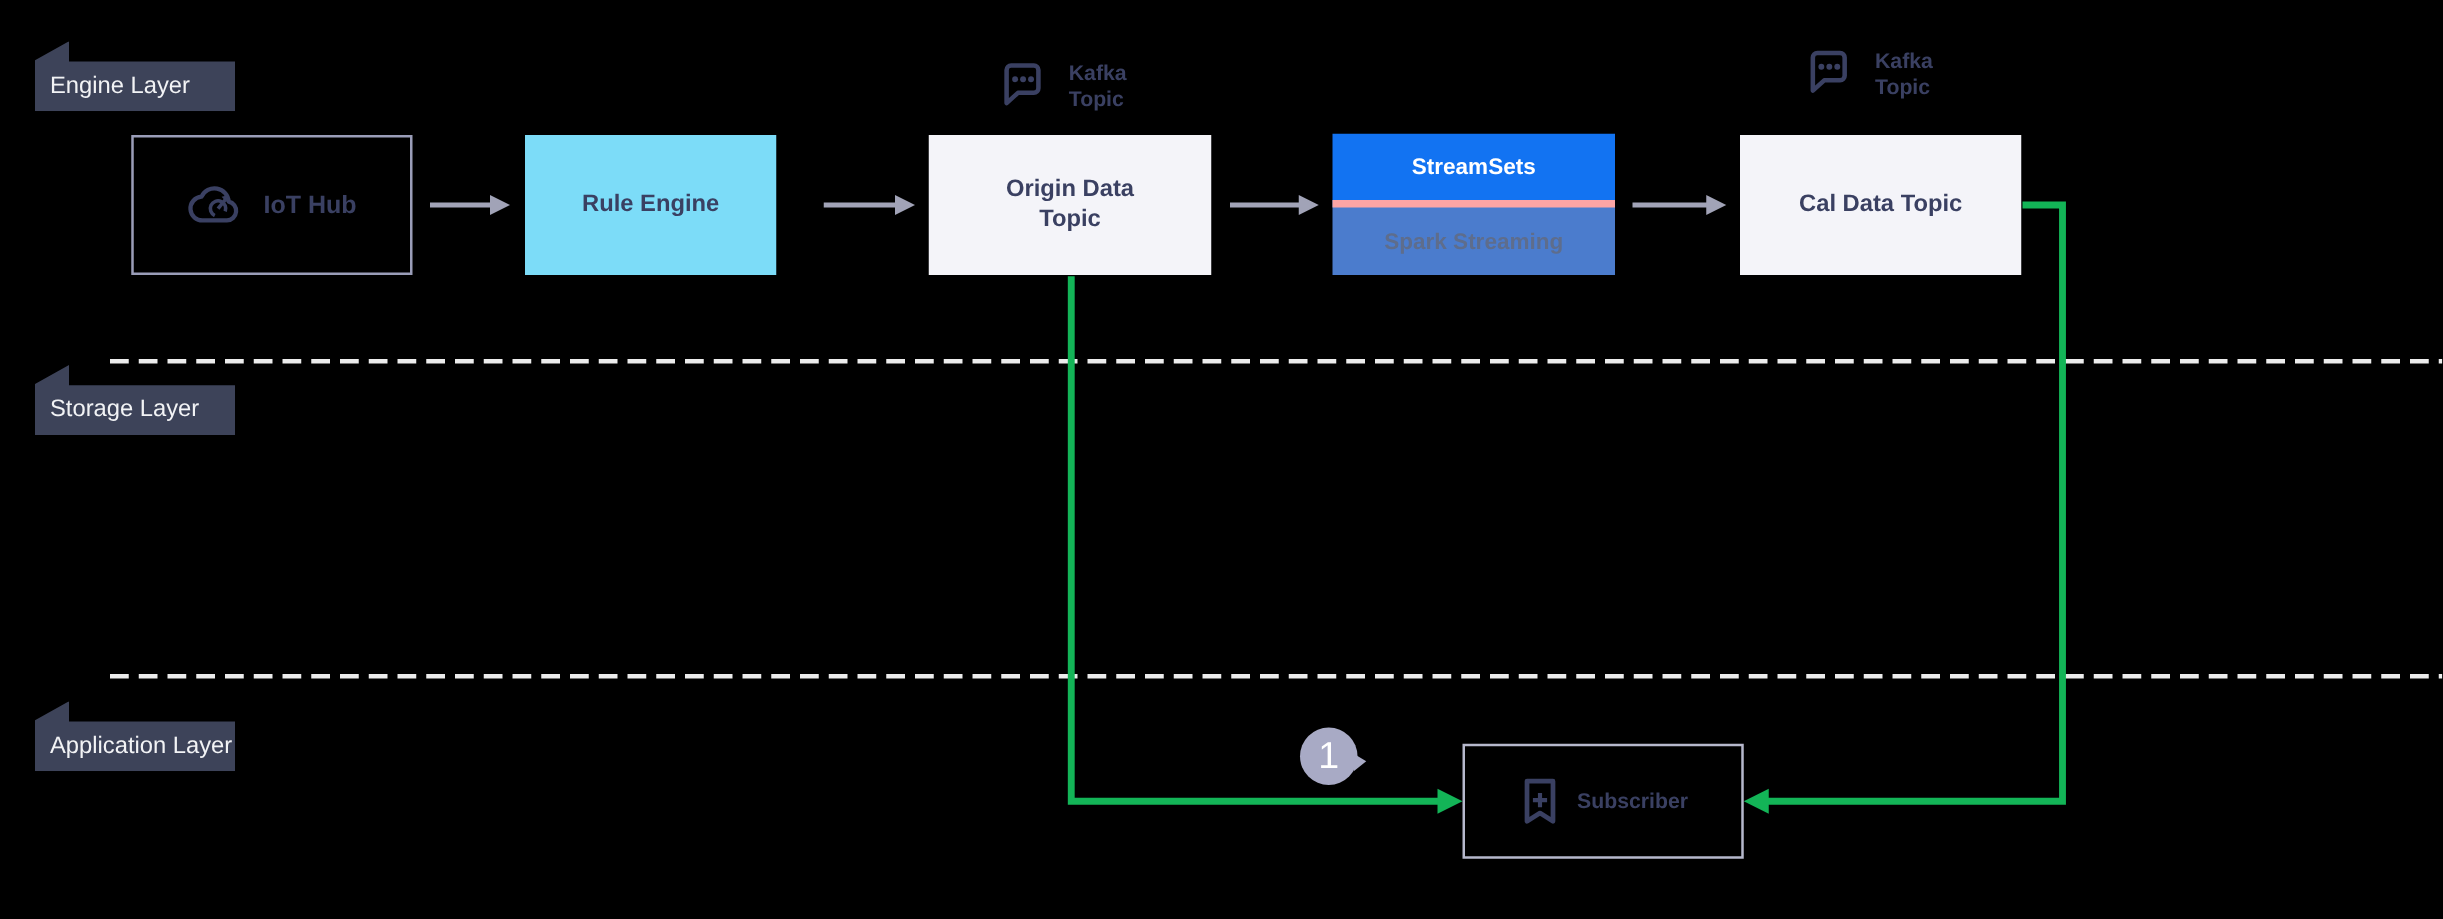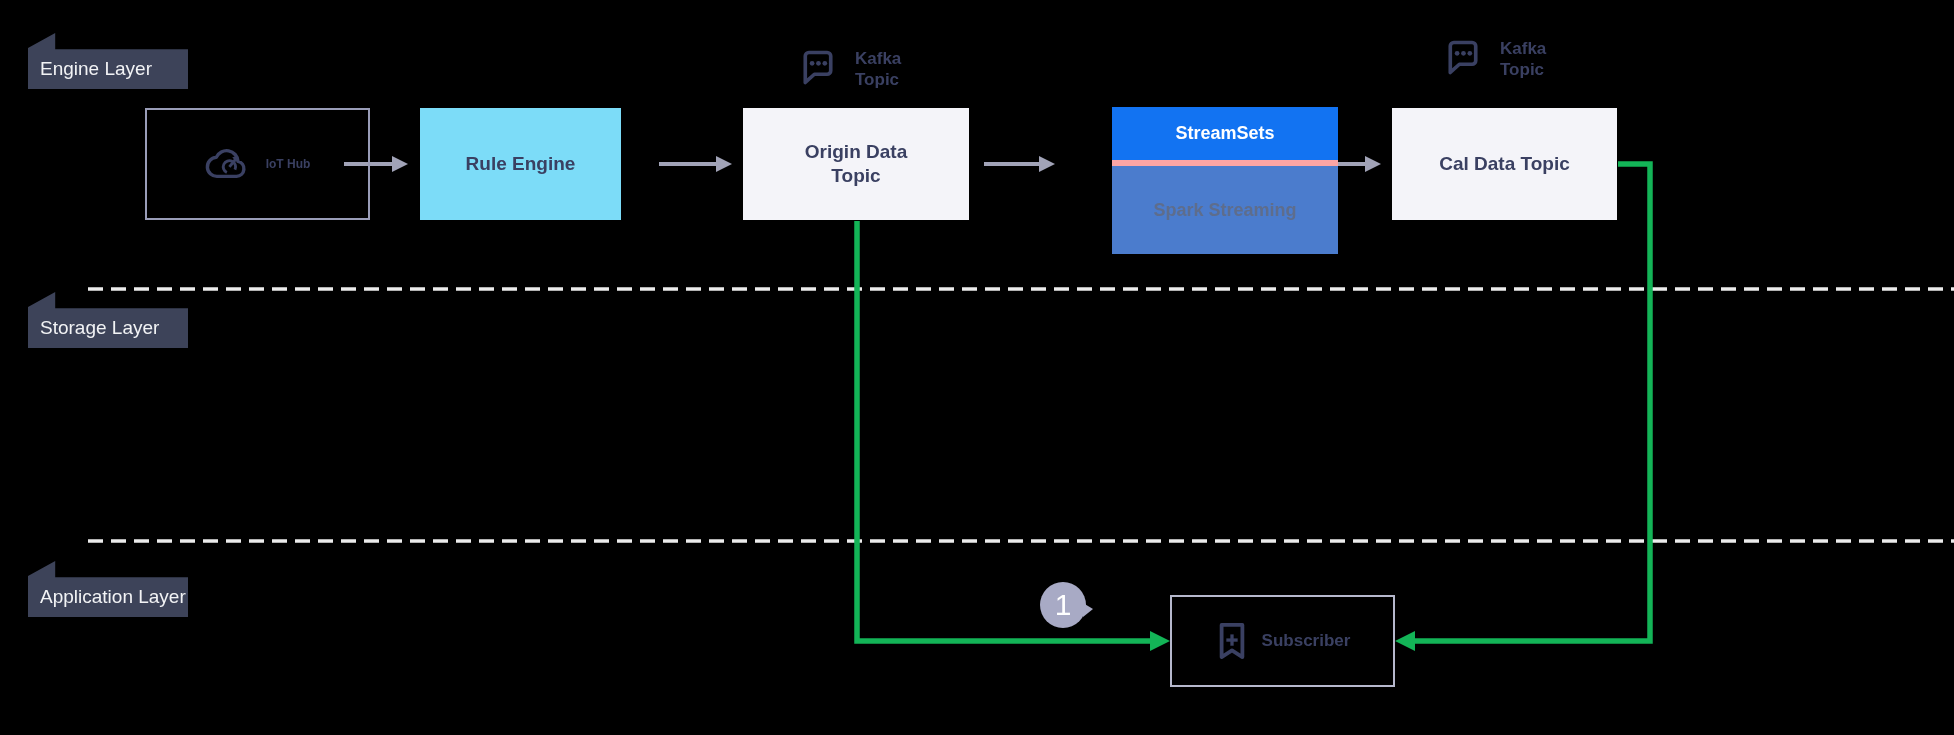--- a/index.html
+++ b/index.html
@@ -44,30 +44,30 @@
   #banner-engine{left:28px;top:33px;}
   #banner-storage{left:28px;top:292px;}
   #banner-application{left:28px;top:561px;}
 
   .node{
     position:absolute;display:flex;align-items:center;justify-content:center;
     font-weight:bold;font-size:19px;color:var(--c-node-text);
     text-align:center;box-sizing:border-box;line-height:1.25;
   }
   #node-iot-hub{left:105px;top:108px;width:225px;height:112px;
-    border:2px solid var(--c-outline-box-border);gap:15px;font-size:12px;margin-left:40px;}
+    border:2px solid var(--c-outline-box-border);gap:15px;font-size:20px;}
   #node-rule-engine{left:420px;top:108px;width:201px;height:112px;background:var(--c-rule-engine-fill);}
   #node-origin-topic{left:743px;top:108px;width:226px;height:112px;background:var(--c-topic-fill);}
   #node-origin-topic .wrap{display:inline-block;max-width:130px;}
   #node-cal-topic{left:1392px;top:108px;width:225px;height:112px;background:var(--c-topic-fill);}
   #node-subscriber{left:1170px;top:595px;width:225px;height:92px;
     border:2px solid var(--c-subscriber-border);gap:13px;font-size:17px;text-align:center;}
 
-  .stack{position:absolute;left:1066px;top:107px;width:226px;height:147px;
-    display:flex;flex-direction:column;box-sizing:border-box;margin-left:46px;}
+  .stack{position:absolute;left:1066px;top:107px;width:226px;height:113px;
+    display:flex;flex-direction:column;box-sizing:border-box;}
   .stack .seg{display:flex;align-items:center;justify-content:center;
     font-weight:bold;font-size:18px;}
   .stack .seg-top{height:53px;background:var(--c-streamsets-fill);color:var(--c-streamsets-text);}
   .stack .seg-bottom{flex:1;background:var(--c-spark-fill);color:var(--c-spark-text);
     border-top:6px solid #fca5a5;}
 
   .kafka{position:absolute;display:flex;align-items:flex-start;gap:17px;color:var(--c-node-text);}
   .kafka .ktext{font-weight:bold;font-size:17px;line-height:21px;width:62px;padding-top:2px;}
   #kafka-left{left:798px;top:46px;}
   #kafka-right{left:1443px;top:36px;}

